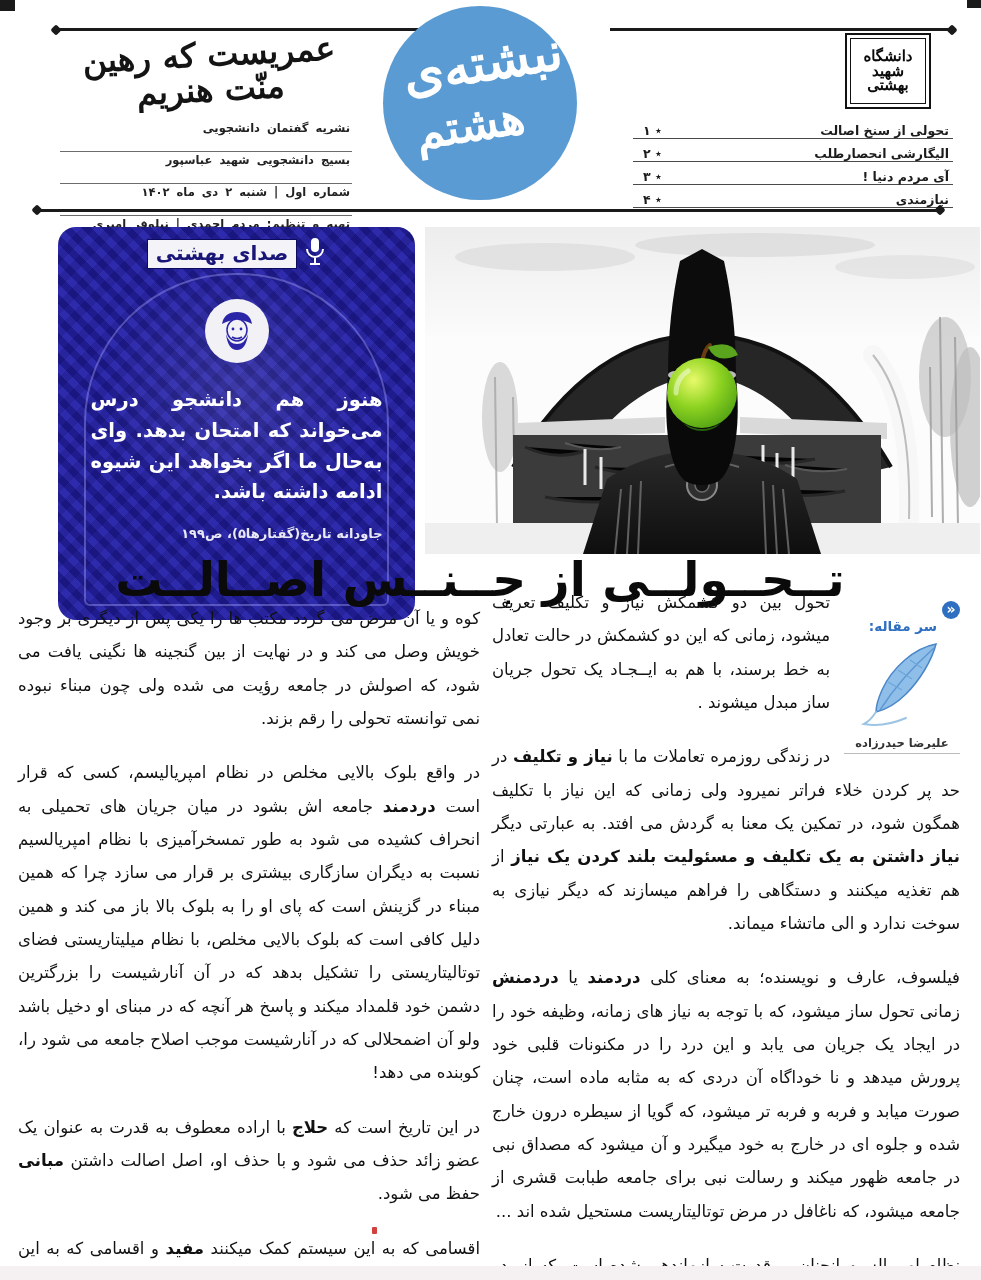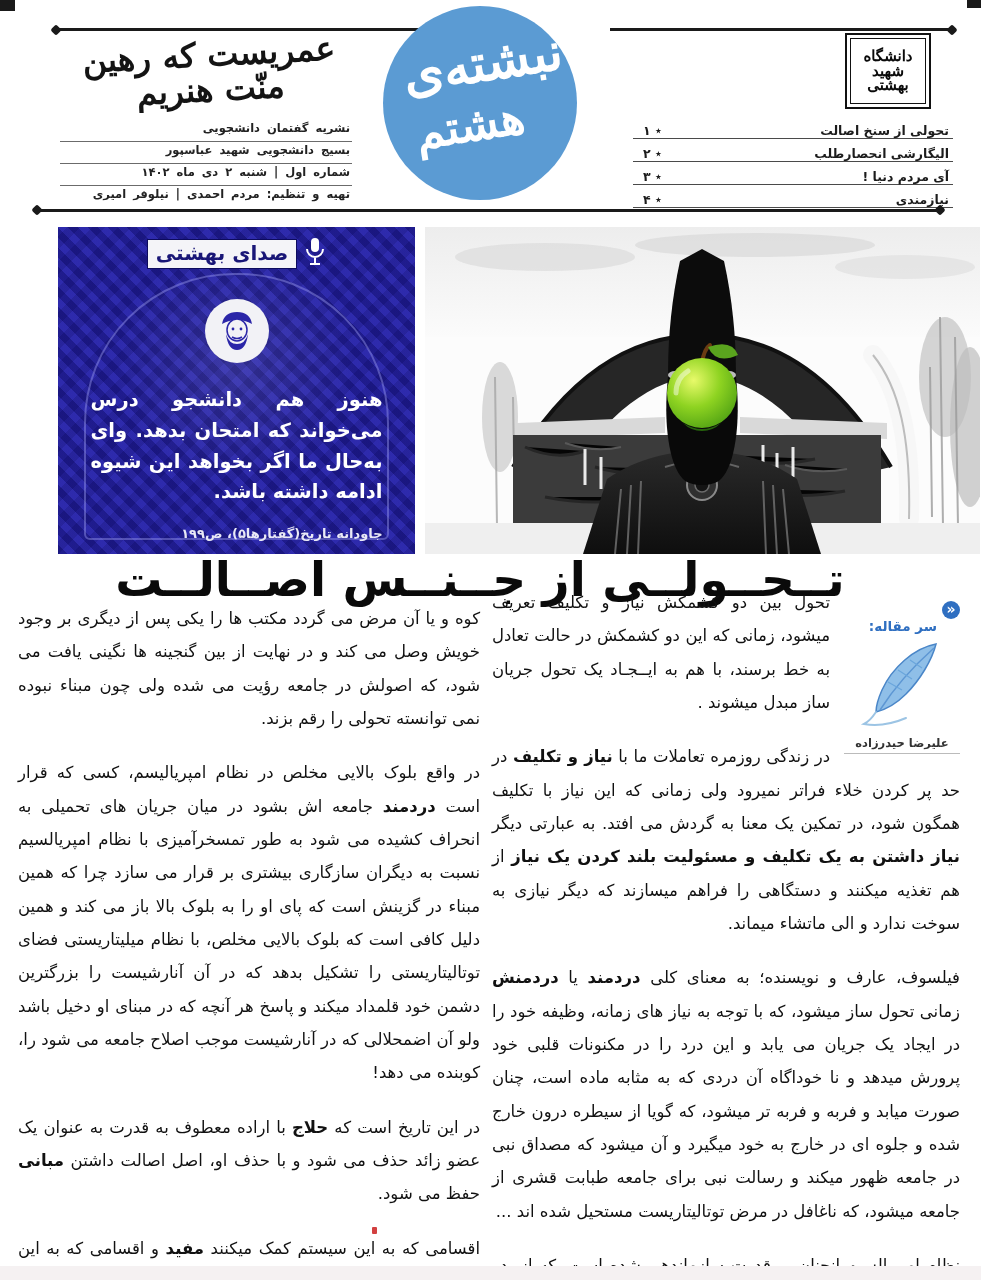--- a/index.html
+++ b/index.html
@@ -22,21 +22,21 @@
   .masthead-callig{
     left:70px;top:38px;width:280px;height:78px;
     font-family:"DejaVu Serif",serif;font-weight:bold;
     font-size:33px;color:#141414;text-align:center;line-height:1.05;
     transform:rotate(-3deg);letter-spacing:0;
   }
   .mast-info{left:60px;top:120px;width:292px;}
   .mast-info .row{
     border-bottom:1px solid #6b6b6b;
     font-size:11.5px;font-weight:bold;color:#222;
-    padding:1px 2px 6px 0;text-align:right;line-height:14px;
+    padding:1px 2px 16px 0;text-align:right;line-height:14px;
     word-spacing:3px;
   }
   .mast-info .row:last-child{border-bottom:none;}
 
   
   .pub-logo{
     left:383px;top:6px;width:194px;height:194px;border-radius:50%;
     background:#5b9bd3;overflow:hidden;
   }
   .pub-logo .l1,.pub-logo .l2{
@@ -66,27 +66,28 @@
     font-size:12.5px;font-weight:bold;color:#1c1c1c;
   }
   .toc .lbl{padding-right:4px;}
   .toc .num{padding-left:10px;direction:rtl;}
 
   
   .divider{left:36px;top:209px;width:904px;height:3px;background:#1a1a1a;}
 
   
   .quote-card{
-    left:58px;top:227px;width:357px;height:327px;
+    left:58px;top:227px;width:357px;height:393px;
     background:
       radial-gradient(circle at 50% 42%, rgba(255,255,255,0.10), rgba(0,0,0,0) 46%),
       repeating-linear-gradient(45deg, rgba(10,8,90,0.35) 0 7px, rgba(60,60,190,0.18) 7px 14px),
       repeating-linear-gradient(-45deg, rgba(10,8,90,0.25) 0 9px, rgba(40,40,170,0.12) 9px 18px),
       #2b26a8;
     overflow:hidden;
+    border-radius:18px;
   }
   .quote-arch{
     position:absolute;left:26px;right:26px;top:46px;bottom:14px;
     border:2px solid rgba(150,150,235,0.45);
     border-radius:150px 150px 6px 6px;
   }
   .quote-col{
     position:absolute;inset:0;display:flex;flex-direction:column;align-items:center;
   }
   .quote-head{

